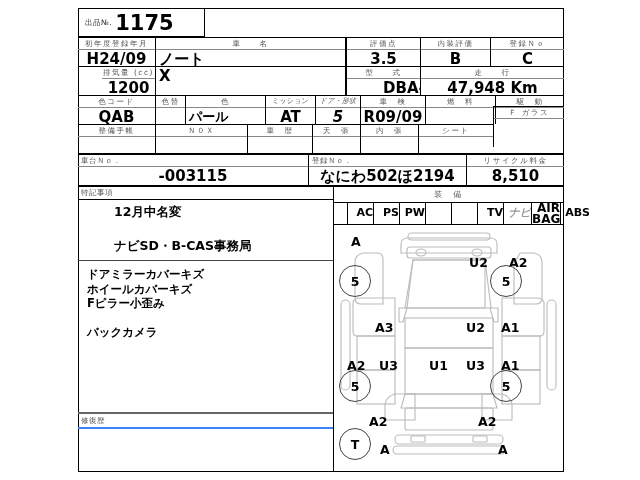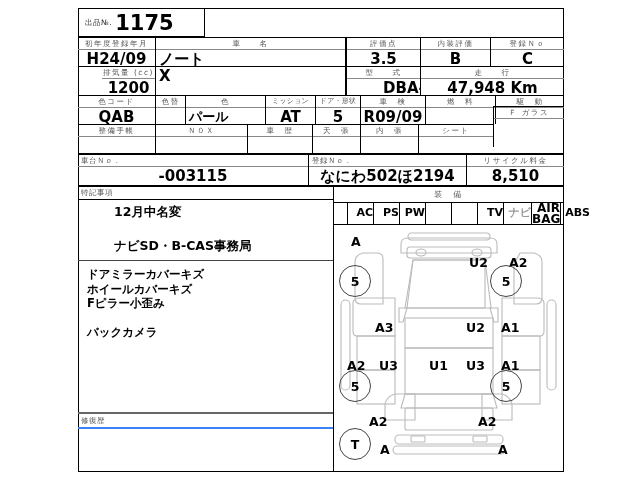--- a/index.html
+++ b/index.html
@@ -199,21 +199,21 @@
     <div class="val"></div>
   </div>
   <div class="cell" style="left:107px;top:87px;width:80px;height:29px;">
     <div class="lbl">色</div>
     <div class="val left" style="font-size:13px;">パール</div>
   </div>
   <div class="cell" style="left:187px;top:87px;width:50px;height:29px;">
     <div class="lbl" style="font-size:7px;letter-spacing:0.2px;">ミッション</div>
     <div class="val">AT</div>
   </div>
-  <div class="cell" style="left:237px;top:87px;width:45px;height:29px;">
+  <div class="cell" style="left:237px;top:87px;width:45px;height:29px;font-style:italic;">
     <div class="lbl" style="font-size:7px;letter-spacing:0.2px;">ドア・形状</div>
     <div class="val">5</div>
   </div>
   <div class="cell" style="left:282px;top:87px;width:65px;height:29px;">
     <div class="lbl">車　検</div>
     <div class="val">R09/09</div>
   </div>
   <div class="cell" style="left:347px;top:87px;width:70px;height:29px;">
     <div class="lbl">燃　料</div>
     <div class="val"></div>
@@ -296,21 +296,21 @@
   </div>
 
   <div id="equipment-strip" class="abs" style="left:255px;top:194px;width:231px;height:23px;border-bottom:1px solid #000;">
       <div class="eq" style="left: 0px; width: 14px; border-left: none;"></div>
       <div class="eq" style="left: 14px; width: 26px;">AC</div>
       <div class="eq" style="left: 40px; width: 26px;">PS</div>
       <div class="eq" style="left: 66px; width: 26px;">PW</div>
       <div class="eq" style="left: 92px; width: 26px;"></div>
       <div class="eq" style="left: 118px; width: 26px;"></div>
       <div class="eq" style="left: 144px; width: 26px;">TV</div>
-      <div class="eq gray" style="left: 170px; width: 28px;">ナビ</div>
+      <div class="eq gray" style="left: 170px; width: 28px; font-style: italic;">ナビ</div>
       <div class="eq two" style="left: 198px; width: 29px;">
         <div>AIR</div>
         <div>BAG</div>
       </div>
       <div class="eq" style="left: 227px; width: 30px;">ABS</div>
     </div>
 
   <div id="car">
     <svg width="231" height="242" viewBox="0 0 231 242">
       <g fill="none" stroke="#bbb" stroke-width="1.1">

